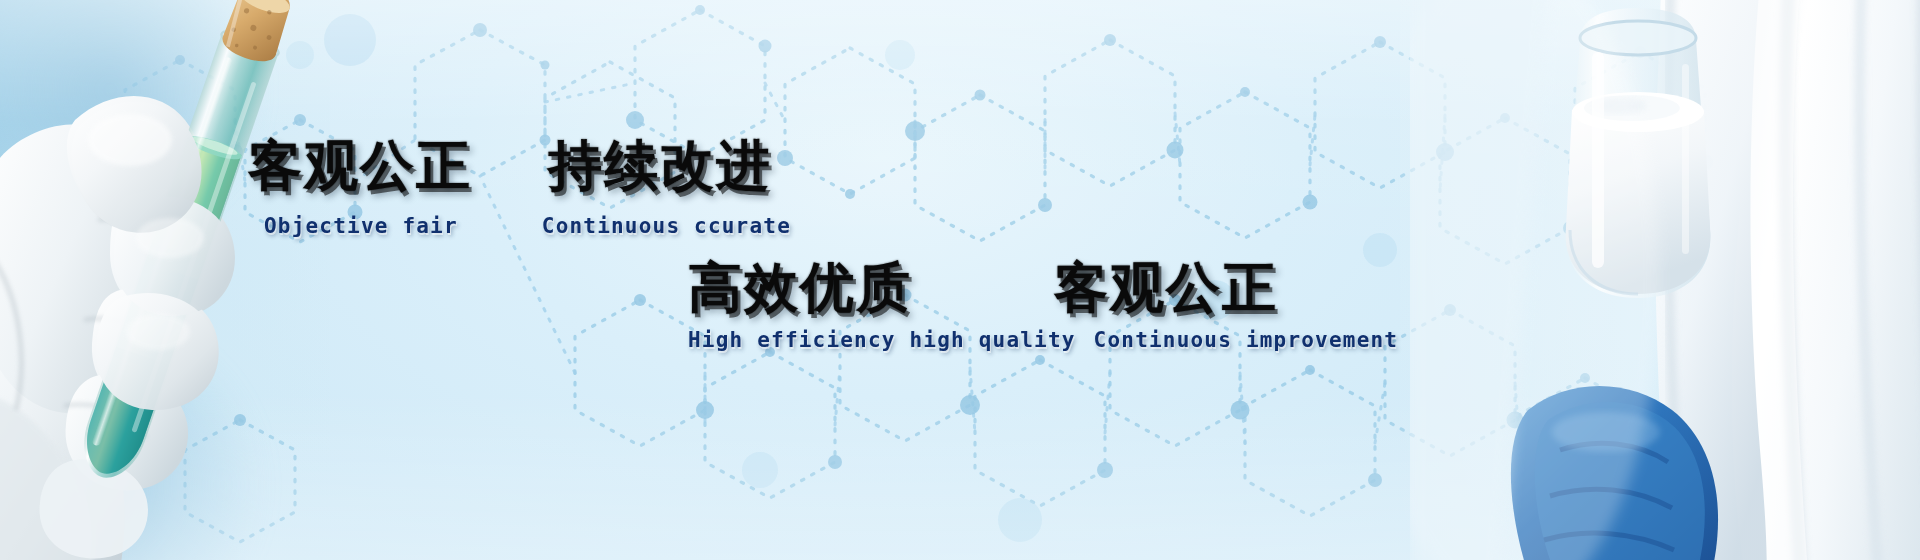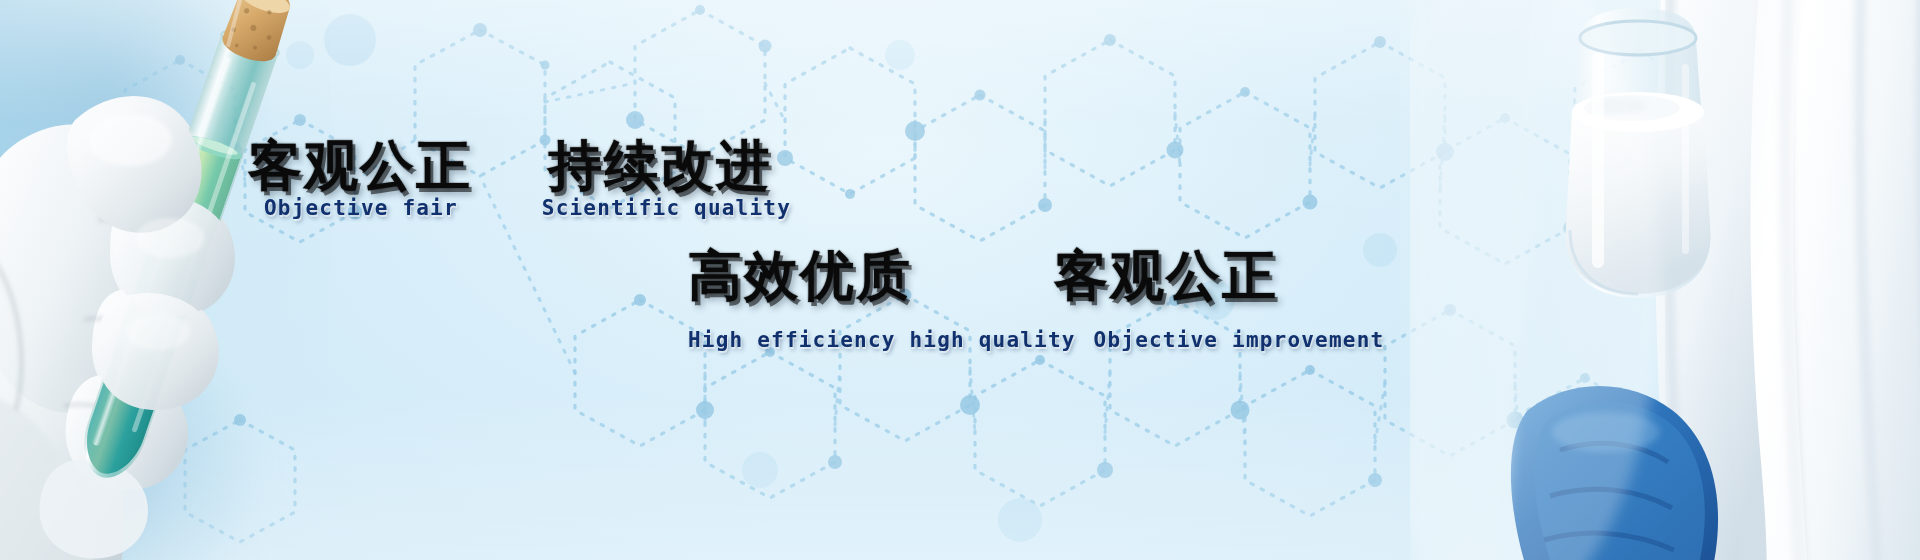--- a/index.html
+++ b/index.html
@@ -108,27 +108,27 @@
     color: #10306e;
     line-height: 1;
     text-shadow:
       1px 2px 0 rgba(255,255,255,.55),
       2px 3px 4px rgba(40,70,110,.45);
   }
 
   #row1 { position:absolute; left: 248px; top: 138px; }
   #row1 .cn-line { display:flex; }
   #row1 .gap { display:inline-block; width: 76px; }
-  #row1 .en-line { display:flex; margin-top: 6px; padding-left: 16px; }
+  #row1 .en-line { display:flex; margin-top: 24px; padding-left: 16px; }
   #row1 .en-gap { display:inline-block; width: 84px; }
 
   #row2 { position:absolute; left: 688px; top: 248px; }
-  #row2 .cn-line { display:flex; }
+  #row2 .cn-line { display:flex;margin-top:12px; }
   #row2 .gap { display:inline-block; width: 142px; }
-  #row2 .en-line { display:flex; margin-top: 28px; }
+  #row2 .en-line { display:flex; margin-top: 16px; }
   #row2 .en-gap { display:inline-block; width: 18px; }
 </style>
 </head>
 <body>
 
 <div id="banner">
 
   <div class="bg-base"></div>
   <div class="bg-left-blue"></div>
   <div class="bg-left-deep"></div>
@@ -487,30 +487,30 @@
 
   <div id="row1" class="slogan">
     <div class="cn-line">
       <span class="cn">客观公正</span>
       <span class="gap"></span>
       <span class="cn">持续改进</span>
     </div>
     <div class="en-line">
       <span class="en">Objective fair</span>
       <span class="en-gap"></span>
-      <span class="en">Scientific quality</span>
+      <span class="en">Continuous ccurate</span>
     </div>
   </div>
 
   <div id="row2" class="slogan">
     <div class="cn-line">
       <span class="cn">高效优质</span>
       <span class="gap"></span>
       <span class="cn">客观公正</span>
     </div>
     <div class="en-line">
       <span class="en">High efficiency high quality</span>
       <span class="en-gap"></span>
-      <span class="en">Objective improvement</span>
+      <span class="en">Continuous improvement</span>
     </div>
   </div>
 
 </div>
 
 </body></html>

